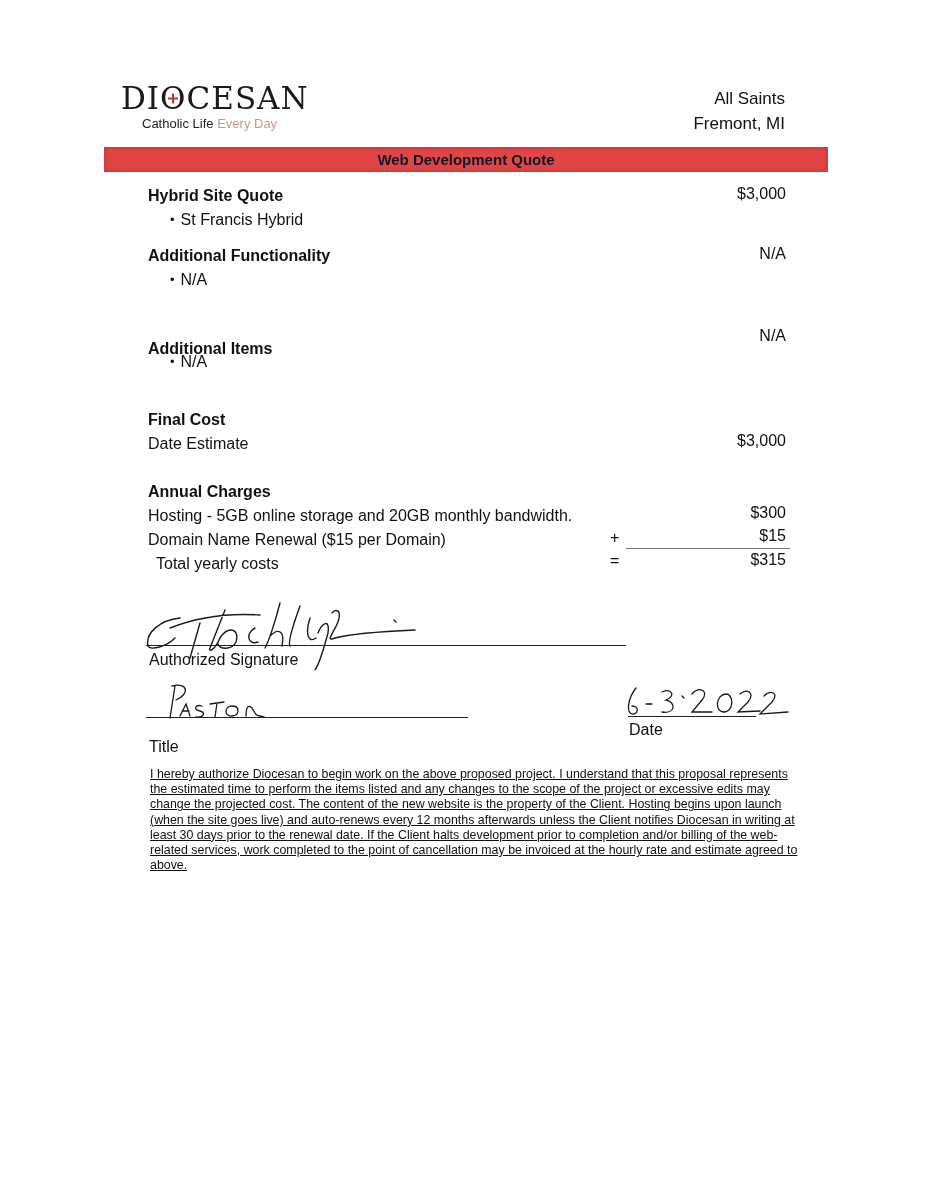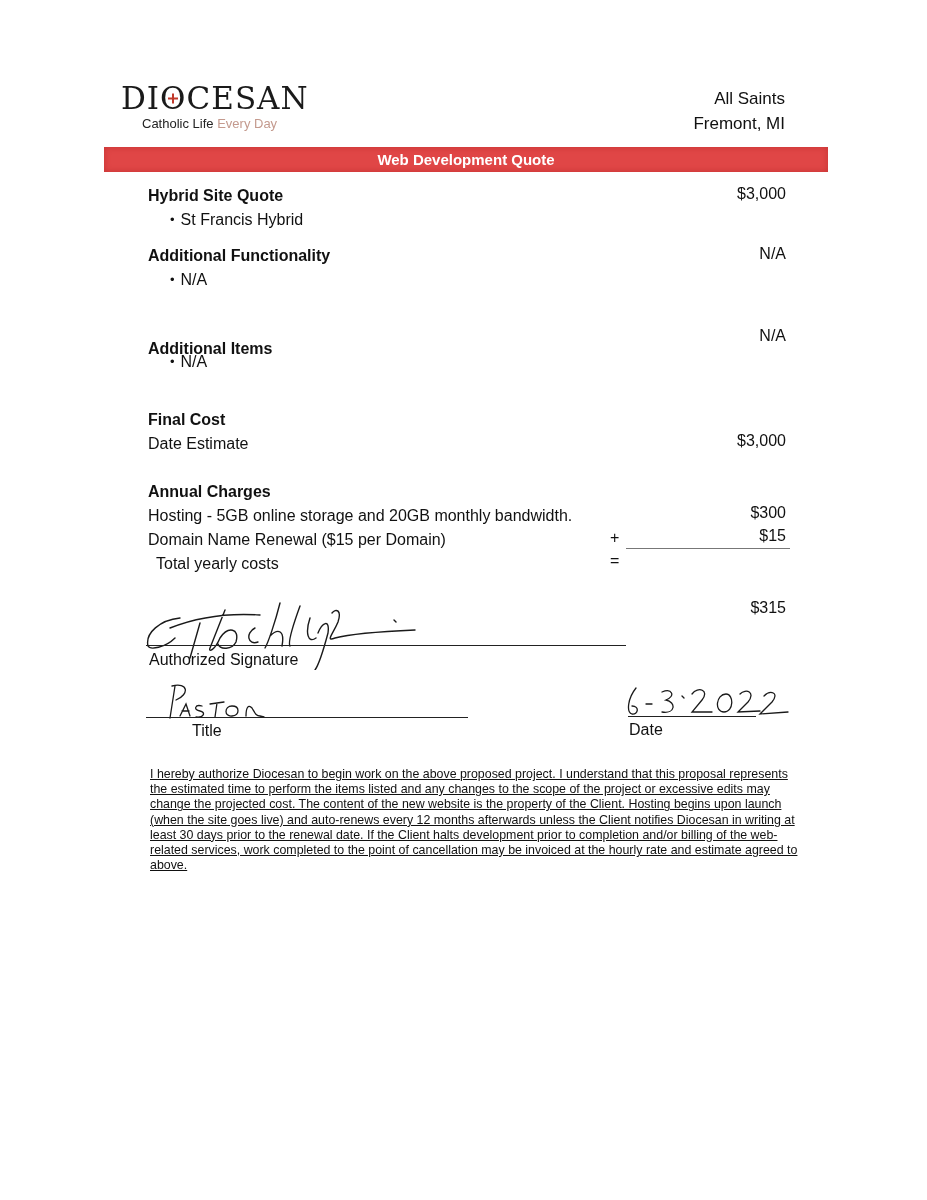--- a/index.html
+++ b/index.html
@@ -16,21 +16,21 @@
   .logo-cross::before { left: 4px; top: 0; width: 1.5px; height: 10px; }
   .logo-cross::after { left: 0; top: 4px; width: 10px; height: 1.5px; }
   .logo-tag { left: 142px; top: 116px; font-size: 13px; color: #222; }
   .logo-tag .accent { color: #c49a8e; }
 
   
   .client { right: 142px; top: 86px; text-align: right; font-size: 17px; line-height: 25px; color: #111; margin-left: 48px; }
 
   
   .banner { left: 104px; top: 147px; width: 724px; height: 25px; background: #e04646;
-            color: #ffffff; font-weight: bold; font-size: 15px; text-align: center; line-height: 26px;
+            color: #0f172a; font-weight: bold; font-size: 15px; text-align: center; line-height: 26px;
             box-shadow: inset 0 0 6px rgba(150,20,20,0.35); }
 
   .h { font-weight: bold; font-size: 16px; }
   .t { font-size: 16px; }
   .amt { font-size: 16px; text-align: right; width: 120px; }
   .bullet::before { content: "•"; margin-right: 6px; font-size: 13px; position: relative; top: -1px; }
 
   .line { background: #222; height: 1.2px; }
   .sig-label { font-size: 16px; }
   .legal { left: 150px; top: 767px; width: 650px; font-size: 12.4px; line-height: 15.2px; color: #111; text-decoration: underline; }
@@ -73,33 +73,33 @@
 <div class="abs t" style="left:148px;top:507px;">Hosting - 5GB online storage and 20GB monthly bandwidth.</div>
 <div class="abs amt" style="left:666px;top:504px;">$300</div>
 
 <div class="abs t" style="left:148px;top:531px;">Domain Name Renewal ($15 per Domain)</div>
 <div class="abs t" style="left:610px;top:529px;">+</div>
 <div class="abs amt" style="left:666px;top:527px;">$15</div>
 <div class="abs" style="left:626px;top:548px;width:164px;height:1px;background:#777;"></div>
 
 <div class="abs t" style="left:148px;top:555px;margin-left:8px;">Total yearly costs</div>
 <div class="abs t" style="left:610px;top:552px;">=</div>
-<div class="abs amt" style="left:666px;top:551px;margin-top:48px;">$315</div>
+<div class="abs amt" style="left:666px;top:551px;">$315</div>
 
 <svg class="abs" style="left:140px;top:598px;" width="300" height="72" viewBox="0 0 300 72">
   <path d="M40 20 C 20 22, 5 35, 8 48 C 10 52, 25 50, 35 40 M 30 30 C 60 18, 90 15, 120 17 M 60 25 L 50 60 M 85 12 C 78 30, 72 45, 70 50 C 68 55, 75 52, 80 40 C 88 28, 100 30, 96 44 C 92 52, 80 52, 78 46 M 115 30 C 105 35, 108 48, 118 44 M 140 5 C 135 25, 128 45, 125 50 M 130 38 C 138 30, 145 32, 142 48 M 160 8 C 152 30, 148 45, 150 48 M 170 20 C 165 35, 168 46, 176 40 M 178 35 C 182 25, 190 20, 188 35 C 184 50, 180 65, 175 72 M 192 15 C 196 10, 202 12, 198 24 C 193 36, 185 44, 195 40 C 210 36, 230 34, 275 32 M 254 22 L 256 24" stroke="#1a1a1a" stroke-width="1.4" fill="none" stroke-linecap="round"></path>
 </svg>
 <div class="abs line" style="left:146px;top:645px;width:480px;"></div>
 <div class="abs sig-label" style="left:149px;top:651px;text-align:right;">Authorized Signature</div>
 
 <svg class="abs" style="left:160px;top:680px;" width="110" height="42" viewBox="0 0 110 42">
   <path d="M15 6 L 10 38 M 12 6 C 28 2, 30 14, 16 20 M 20 36 L 26 24 L 30 36 M 22 31 L 29 31 M 42 26 C 35 24, 33 30, 40 31 C 46 32, 44 38, 36 37 M 50 24 L 64 22 M 57 23 L 55 37 M 72 26 C 64 26, 64 37, 72 36 C 80 35, 80 26, 72 26 M 86 36 C 86 28, 88 24, 92 28 C 95 33, 96 36, 100 36 L 104 37" stroke="#1a1a1a" stroke-width="1.3" fill="none" stroke-linecap="round"></path>
 </svg>
 <div class="abs line" style="left:146px;top:717px;width:322px;"></div>
-<div class="abs sig-label" style="left:149px;top:722px;margin-left:43px;">Title</div>
+<div class="abs sig-label" style="left:149px;top:738px;">Title</div>
 
 <svg class="abs" style="left:622px;top:682px;" width="170" height="40" viewBox="0 0 170 40">
   <path d="M14 6 C 6 16, 4 30, 10 32 C 16 33, 18 24, 10 24 M 24 22 L 30 22 M 40 10 C 50 6, 54 14, 44 18 C 54 20, 54 32, 40 30 M 60 14 L 62 16 M 70 12 C 76 4, 88 8, 80 18 L 70 30 L 90 30 M 104 12 C 94 12, 92 30, 102 30 C 112 30, 112 12, 104 12 M 118 12 C 124 6, 134 10, 126 20 L 116 30 L 138 29 M 142 14 C 148 8, 158 10, 150 20 L 138 32 L 166 30" stroke="#1a1a1a" stroke-width="1.3" fill="none" stroke-linecap="round"></path>
 </svg>
 <div class="abs line" style="left:628px;top:716px;width:128px;"></div>
 <div class="abs sig-label" style="left:629px;top:721px;">Date</div>
 
 <div class="abs legal">I hereby authorize Diocesan to begin work on the above proposed project. I understand that this proposal represents the estimated time to perform the items listed and any changes to the scope of the project or excessive edits may change the projected cost. The content of the new website is the property of the Client. Hosting begins upon launch (when the site goes live) and auto-renews every 12 months afterwards unless the Client notifies Diocesan in writing at least 30 days prior to the renewal date. If the Client halts development prior to completion and/or billing of the web-related services, work completed to the point of cancellation may be invoiced at the hourly rate and estimate agreed to above.</div>
 
 </body></html>

